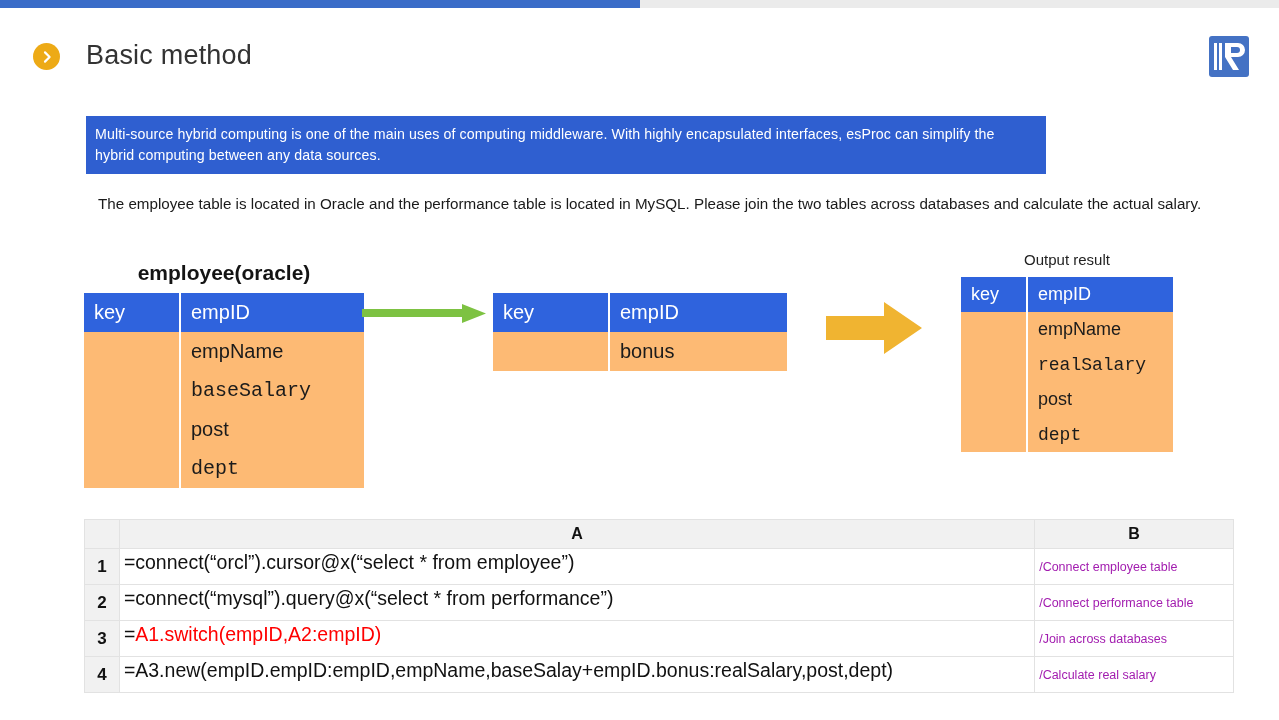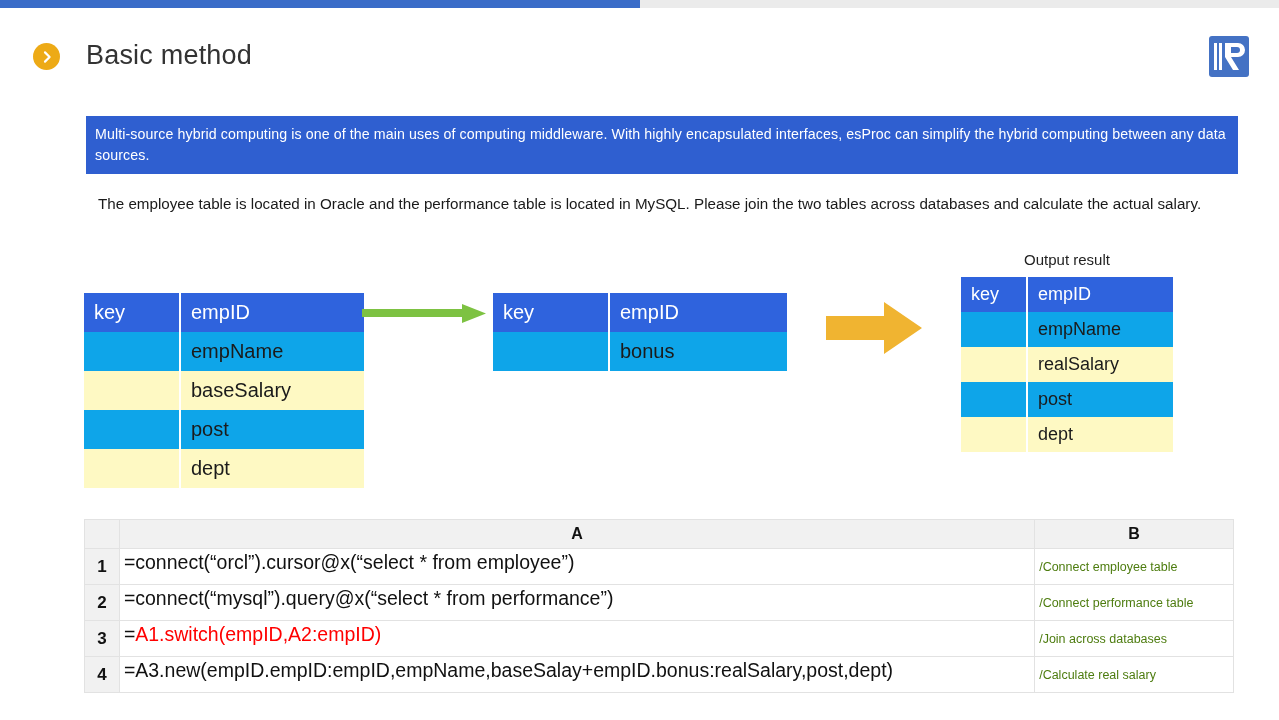--- a/index.html
+++ b/index.html
@@ -35,21 +35,21 @@
     white-space: nowrap;
   }
   .logo {
     position: absolute; left: 1209px; top: 36px;
     width: 40px; height: 41px;
   }
 
   
   .callout {
     position: absolute; left: 86px; top: 116px;
-    width: 1152px; min-height: 54px;
+    width: 960px; min-height: 54px;
     background: #2f5fd0;
     padding: 8px 9px 8px 9px;
   }
   .callout-text {
     color: #ffffff; font-size: 14.2px; line-height: 21px;
     letter-spacing: .1px;
   }
 
   
   .intro {
@@ -65,22 +65,22 @@
   .schema { position: absolute; border-collapse: collapse; }
   .schema td {
     height: 39px; padding: 0 0 0 10px; vertical-align: middle;
     font-size: 20px; color: #1b1b1b; border: 0;
   }
   .schema tr.head td {
     background: #2f63dd; color: #ffffff;
   }
   .schema tr.head td.keycol { border-right: 2px solid #ffffff; }
   .schema td.keycol { width: 96px; }
-  .schema tr.r-light td { background: #0ea5e9; }
-  .schema tr.r-dark  td { background: #fef9c3; }
+  .schema tr.r-light td { background: #fdba74; }
+  .schema tr.r-dark  td { background: #fdba74; font-family: Liberation Mono, monospace; }
   .schema tr.r-light td.keycol,
   .schema tr.r-dark  td.keycol { border-right: 2px solid #ffffff; }
 
   
   #employee-title { left: 84px; top: 261px; width: 280px; font-size: 21px; }
   #employee-table { left: 84px; top: 293px; width: 280px; }
   #employee-table td.keycol { width: 96px; }
   #employee-table td.valcol { width: 184px; }
 
   
@@ -121,21 +121,21 @@
     width: 35px; background: #f1f1f1; text-align: center;
     font-size: 17px; font-weight: bold; color: #111;
   }
   .codegrid td.cell-a {
     height: 36px; padding: 0 0 8px 4px;
     font-size: 19.5px; color: #111; white-space: nowrap;
   }
   .codegrid td.cell-a.red { color: #ff0000; }
   .codegrid td.cell-a.red .eq { color: #111; }
   .codegrid td.cell-b {
-    padding: 0 0 0 4px; font-size: 12.5px; color: #4d7c0f; white-space: nowrap;
+    padding: 0 0 0 4px; font-size: 12.5px; color: #a21caf; white-space: nowrap;
   }
 </style>
 </head>
 <body>
 
 <div id="slide">
 
   <div class="progress-track">
     <div class="progress-fill" style="width: 50%;"></div>
   </div>
@@ -156,20 +156,21 @@
       <path d="M22 11 h6 a3 3 0 0 1 0 6 h-6 Z" fill="#4472c4"></path>
     </svg>
   </div>
 
   <div class="callout">
     <div class="callout-text">Multi-source hybrid computing is one of the main uses of computing middleware. With highly encapsulated interfaces, esProc can simplify the hybrid computing between any data sources.</div>
   </div>
 
   <div class="intro">The employee table is located in Oracle and the performance table is located in MySQL. Please join the two tables across databases and calculate the actual salary.</div>
 
+  <div class="tbl-title" id="employee-title">employee(oracle)</div>
   <table class="schema" id="employee-table">
     <tbody>
         <tr class="head">
       <td class="keycol">key</td>
       <td class="valcol">empID</td>
     </tr>
     <tr class="r-light">
       <td class="keycol"></td>
       <td class="valcol">empName</td>
     </tr>

